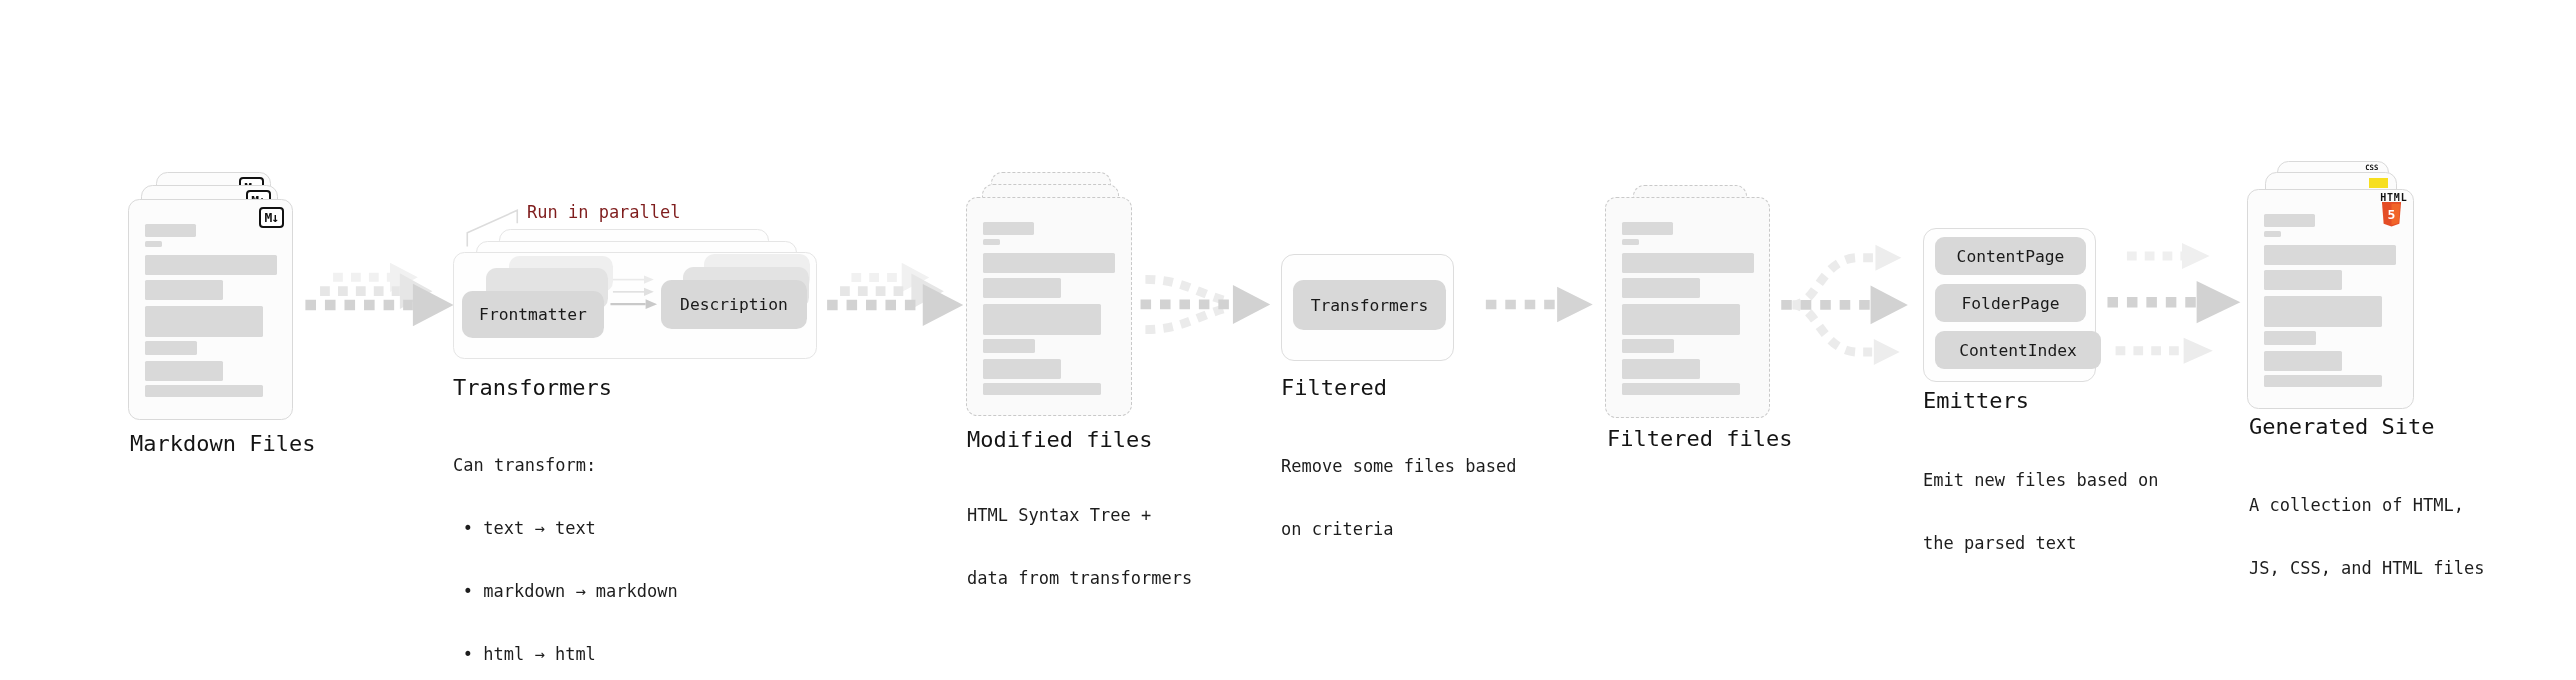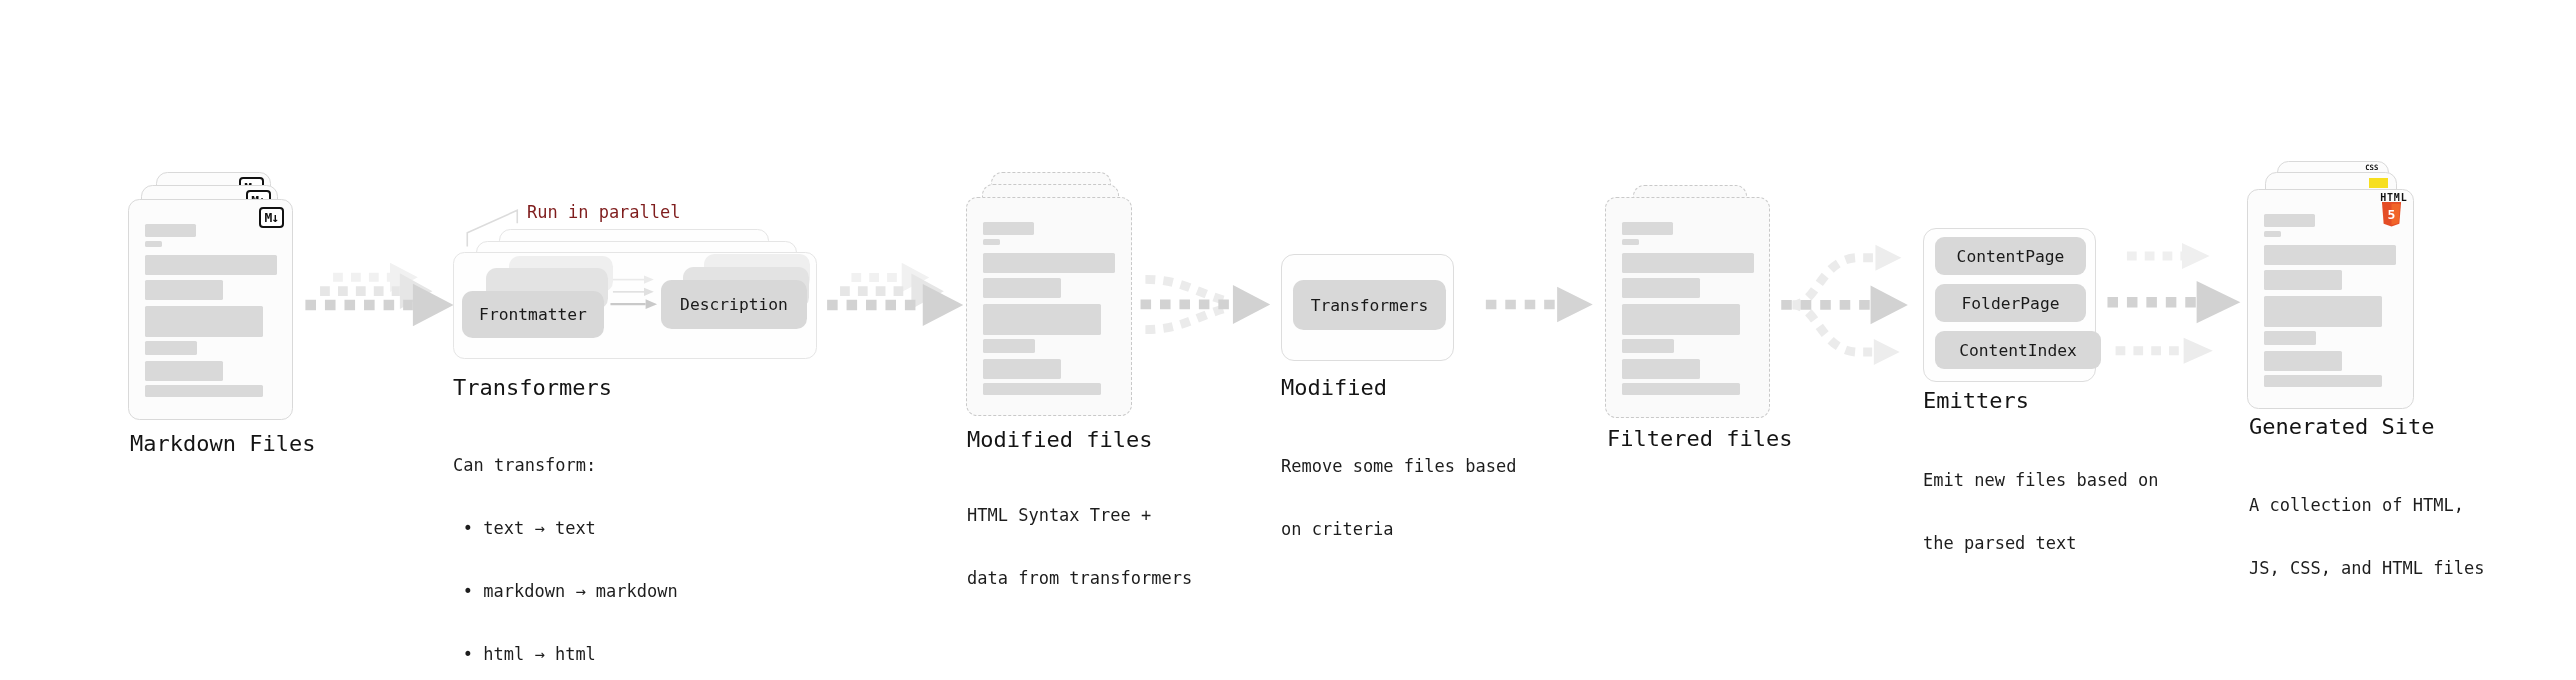--- a/index.html
+++ b/index.html
@@ -228,21 +228,21 @@
     <path d="M 14,76 C 58,76 76,60 112,50" fill="none" stroke="#ebebeb" stroke-width="11" stroke-dasharray="12 10"></path>
     <g fill="#d2d2d2" stroke="#d2d2d2">
       <line x1="8" y1="45" x2="122" y2="45" stroke-width="12" stroke-dasharray="13 11"></line>
       <polygon points="122,21 168,45 122,69" stroke="none"></polygon>
     </g>
   </svg>
 
   <div class="abs">
     <div class="panel" style="left:1281px;top:254px;width:173px;height:107px;"></div>
     <div class="pill" style="left:1293px;top:280px;width:153px;height:50px;">Transformers</div>
-    <div class="title" style="left:1281px;top:376px;">Modified</div>
+    <div class="title" style="left:1281px;top:376px;">Filtered</div>
     <div class="desc" style="left:1281px;top:414px;">
       <div>Remove some files based</div>
       <div>on criteria</div>
     </div>
   </div>
 
   <svg class="abs" style="left:1481px;top:280px;" width="115" height="49" viewBox="0 0 142 60">
     <g fill="#d4d4d4" stroke="#d4d4d4">
       <line x1="6" y1="30" x2="94" y2="30" stroke-width="12" stroke-dasharray="13 11"></line>
       <polygon points="94,8 138,30 94,52" stroke="none"></polygon>

